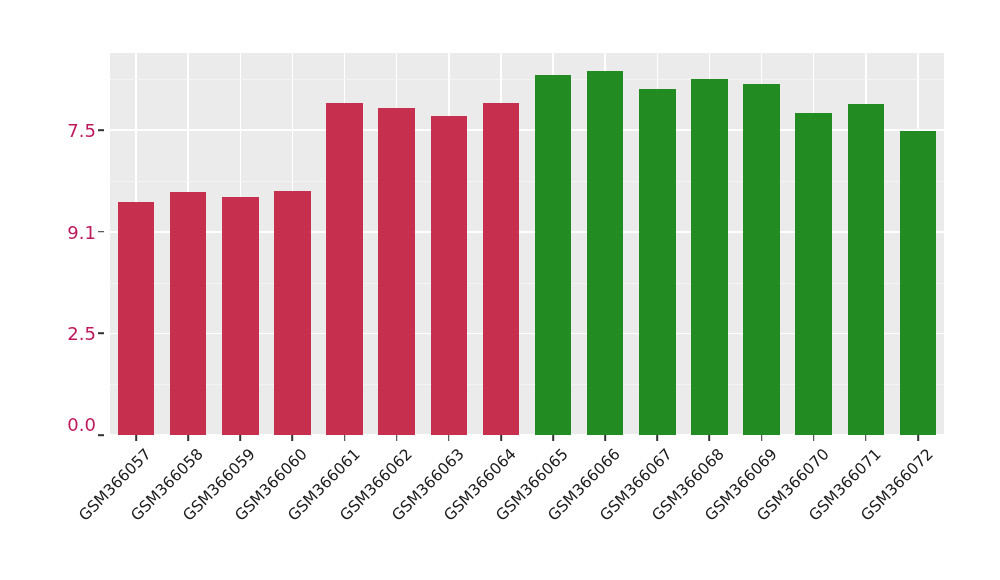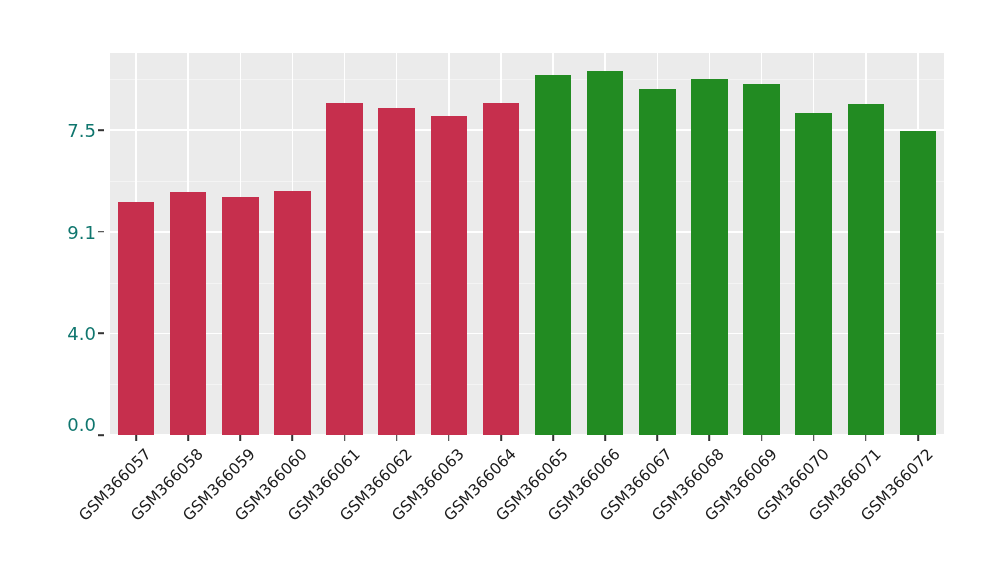--- a/index.html
+++ b/index.html
@@ -48,21 +48,21 @@
     top: 0;
     width: 110px;
     height: 580px;
     pointer-events: none;
   }
   .y-tick-label {
     position: absolute;
     right: 14px;
     transform: translateY(-50%);
     font-size: 18px;
-    color: #0f766e;
+    color: #be185d;
     white-space: nowrap;
     text-align: right;
   }
   .y-tick-mark {
     position: absolute;
     right: 6px;
     width: 6px;
     height: 1.6px;
     background: #333333;
     transform: translateY(-50%);
@@ -152,21 +152,21 @@
 
 <div id="chart-root">
 
   <div class="y-axis-title">
     
   </div>
 
   <div class="y-tick-labels" id="y-ticks">
       <div class="y-tick-label" style="top: 424px;">0.0</div>
       <div class="y-tick-mark" style="top: 435px;"></div>
-      <div class="y-tick-label" style="top: 333.404px;">4.0</div>
+      <div class="y-tick-label" style="top: 333.404px;">2.5</div>
       <div class="y-tick-mark" style="top: 333.404px;"></div>
       <div class="y-tick-label" style="top: 231.809px;">9.1</div>
       <div class="y-tick-mark" style="top: 231.809px;"></div>
       <div class="y-tick-label" style="top: 130.213px;">7.5</div>
       <div class="y-tick-mark" style="top: 130.213px;"></div>
     </div>
 
   <div id="panel">
     <div id="grid-minor">
         <div class="gridline-minor-h" style="top: 331.202px;"></div>

